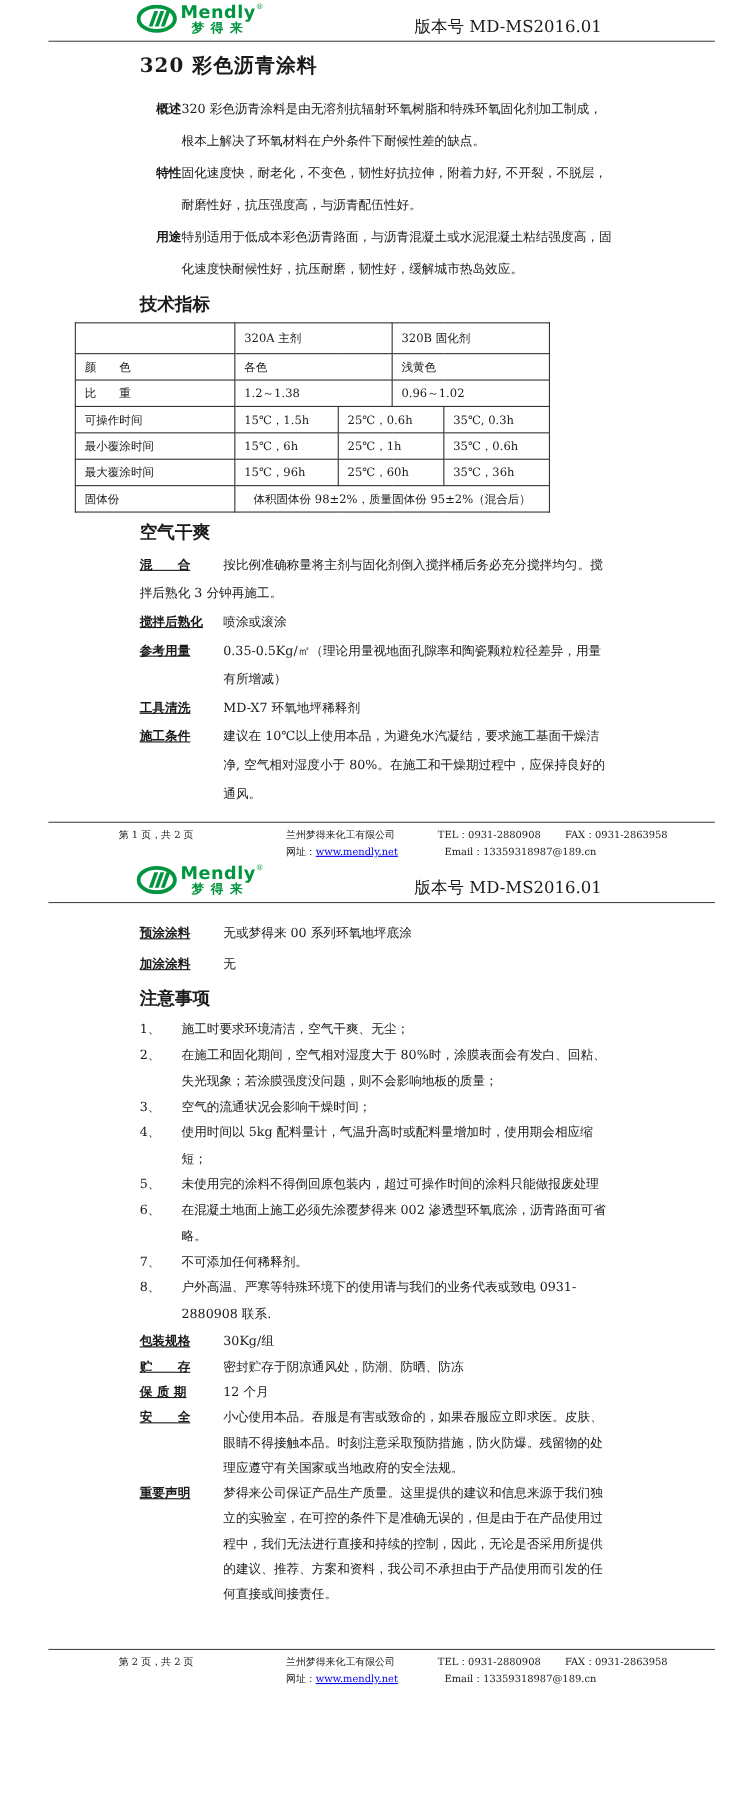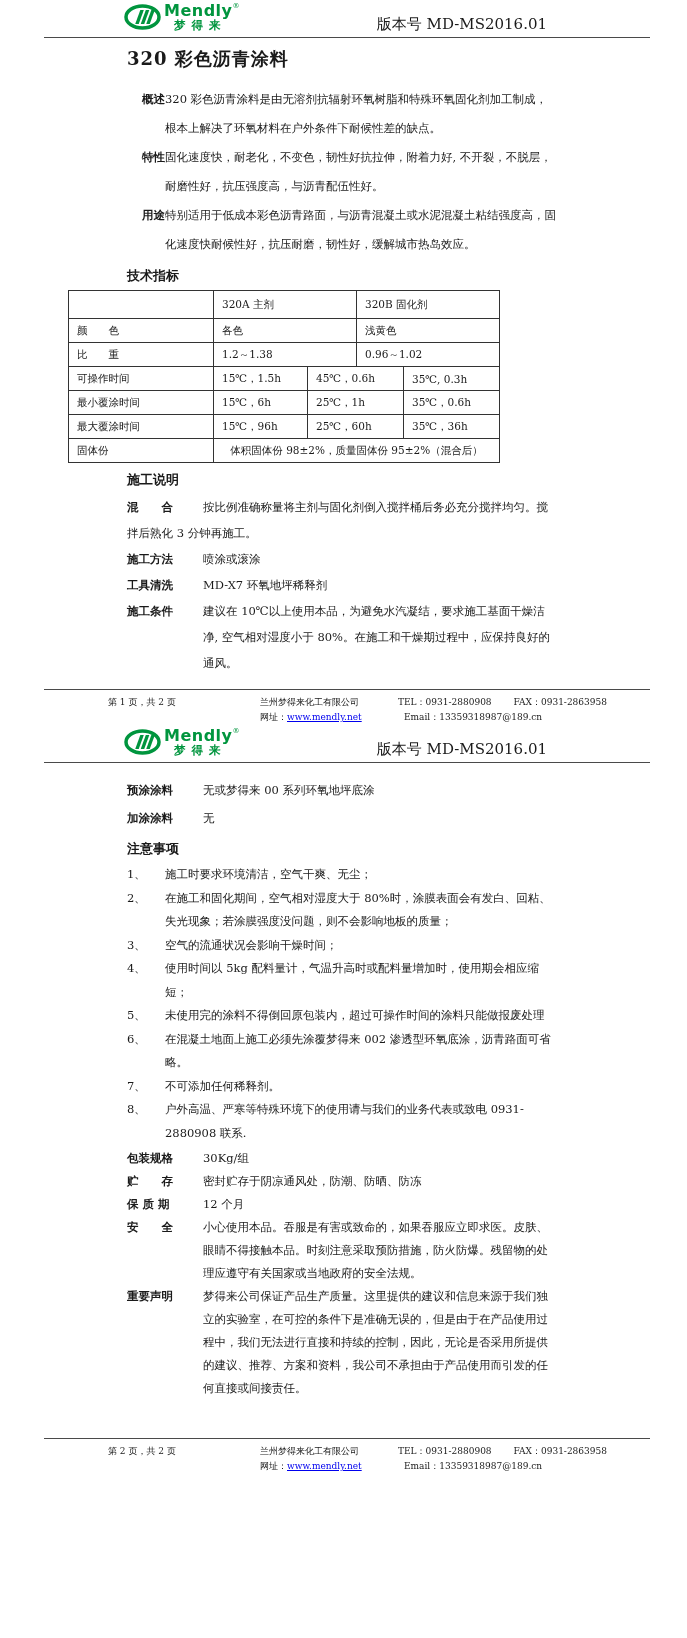--- a/index.html
+++ b/index.html
@@ -20,31 +20,31 @@
   .version{font-size:15px;margin-top:12px;white-space:nowrap;}
   .m-rule{border:0;border-top:1.2px solid #4a4a4a;margin:0 37px 0 44px;}
 
   
   .doc-title{margin:9px 0 0 127px;font-size:18px;font-weight:bold;letter-spacing:1px;}
   .sec{margin-left:127px;width:430px;font-size:11.5px;}
   .intro{margin-top:14px;line-height:29px;}
   .row-sm{display:flex;}
   .row-sm .lbl{width:38px;flex:none;font-weight:bold;text-align:right;}
   .row-sm .txt{flex:1;}
-  .sec-title{margin:8px 0 5px 127px;font-size:13px;font-weight:bold;}
+  .sec-title{margin:8px 0 5px 127px;font-size:16px;font-weight:bold;}
 
   table.tech{margin-left:68px;border-collapse:collapse;width:431px;font-size:10.5px;
              table-layout:fixed;}
   table.tech td{border:1px solid #333;padding:4px 8px;height:15px;overflow:hidden;white-space:nowrap;}
   table.tech tr.hdr td{height:19px;}
   .t-center{text-align:center;}
 
   .cons{margin-top:3px;line-height:26px;}
   .row-lg{display:flex;}
-  .row-lg .lbl{width:76px;flex:none;font-weight:bold;}
+  .row-lg .lbl{width:76px;flex:none;font-weight:bold;text-decoration:underline;}
   .row-lg .txt{flex:1;}
   .row-lg.flow{display:block;}
   .row-lg.flow .lbl{float:left;width:76px;}
 
   
   .footer{margin-top:13px;}
   .f-grid{display:flex;margin:5px 0 0 85px;font-size:9px;line-height:15px;}
   .f-page{width:152px;margin-left:23px;}
   .f-mid{width:120px;}
   .f-right{margin-left:18px;}
@@ -124,21 +124,21 @@
             <td colspan="2">浅黄色</td>
           </tr>
           <tr>
             <td>比　　重</td>
             <td colspan="2">1.2～1.38</td>
             <td colspan="2">0.96～1.02</td>
           </tr>
           <tr>
             <td>可操作时间</td>
             <td colspan="1">15℃，1.5h</td>
-            <td colspan="2">45℃，0.6h</td>
+            <td colspan="2">25℃，0.6h</td>
             <td colspan="1">35℃, 0.3h</td>
           </tr>
           <tr>
             <td>最小覆涂时间</td>
             <td colspan="1">15℃，6h</td>
             <td colspan="2">25℃，1h</td>
             <td colspan="1">35℃，0.6h</td>
           </tr>
           <tr>
             <td>最大覆涂时间</td>
@@ -146,29 +146,33 @@
             <td colspan="2">25℃，60h</td>
             <td colspan="1">35℃，36h</td>
           </tr>
           <tr>
             <td>固体份</td>
             <td colspan="4" class="t-center">体积固体份 98±2%，质量固体份 95±2%（混合后）</td>
           </tr>
         </tbody>
     </table>
 
-    <h2 class="sec-title">施工说明</h2>
+    <h2 class="sec-title">空气干爽</h2>
     <div class="sec cons" id="construction">
         <div class="row-lg flow">
     <span class="lbl">混　　合</span>
     <span class="txt">按比例准确称量将主剂与固化剂倒入搅拌桶后务必充分搅拌均匀。搅拌后熟化 3 分钟再施工。</span>
   </div>
         <div class="row-lg">
-    <span class="lbl">施工方法</span>
+    <span class="lbl">搅拌后熟化</span>
     <span class="txt">喷涂或滚涂</span>
+  </div>
+        <div class="row-lg">
+    <span class="lbl">参考用量</span>
+    <span class="txt">0.35-0.5Kg/㎡（理论用量视地面孔隙率和陶瓷颗粒粒径差异，用量有所增减）</span>
   </div>
         <div class="row-lg">
     <span class="lbl">工具清洗</span>
     <span class="txt">MD-X7 环氧地坪稀释剂</span>
   </div>
         <div class="row-lg">
     <span class="lbl">施工条件</span>
     <span class="txt">建议在 10℃以上使用本品，为避免水汽凝结，要求施工基面干燥洁净, 空气相对湿度小于 80%。在施工和干燥期过程中，应保持良好的通风。</span>
   </div>
       </div>

